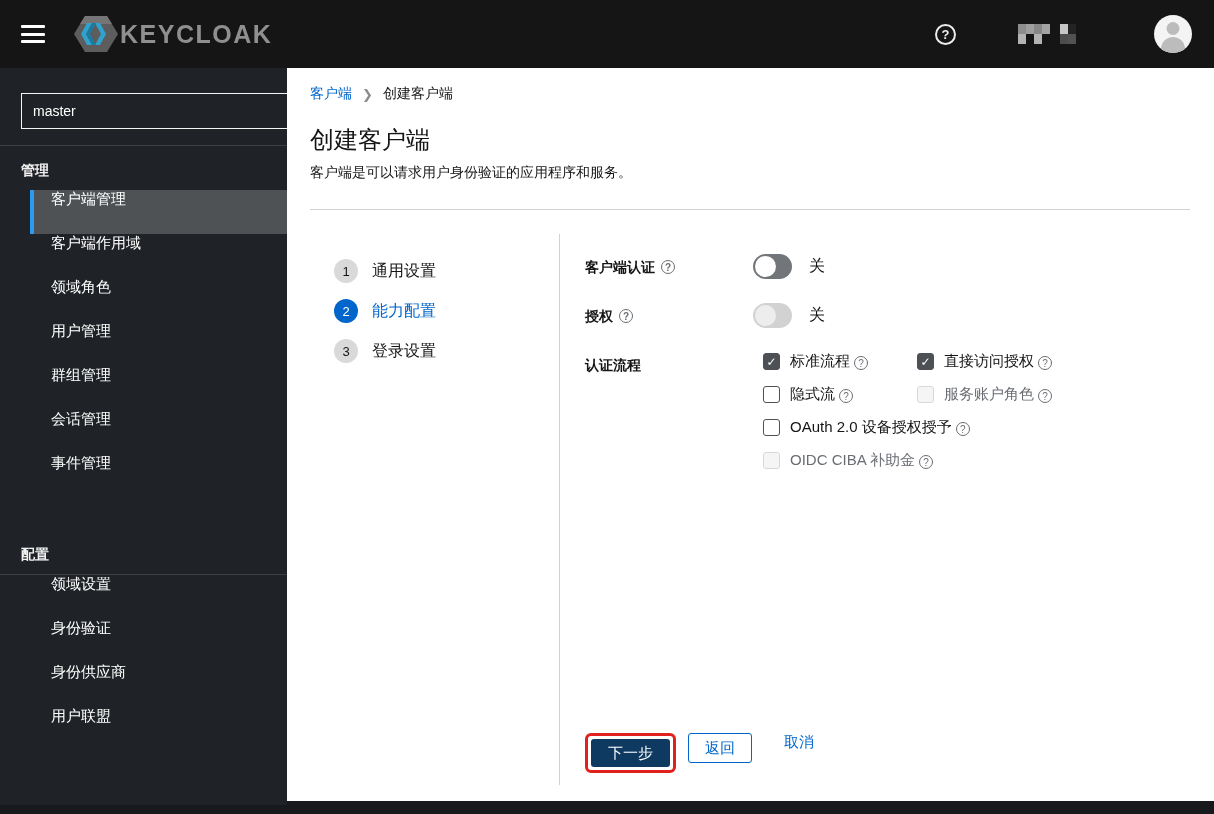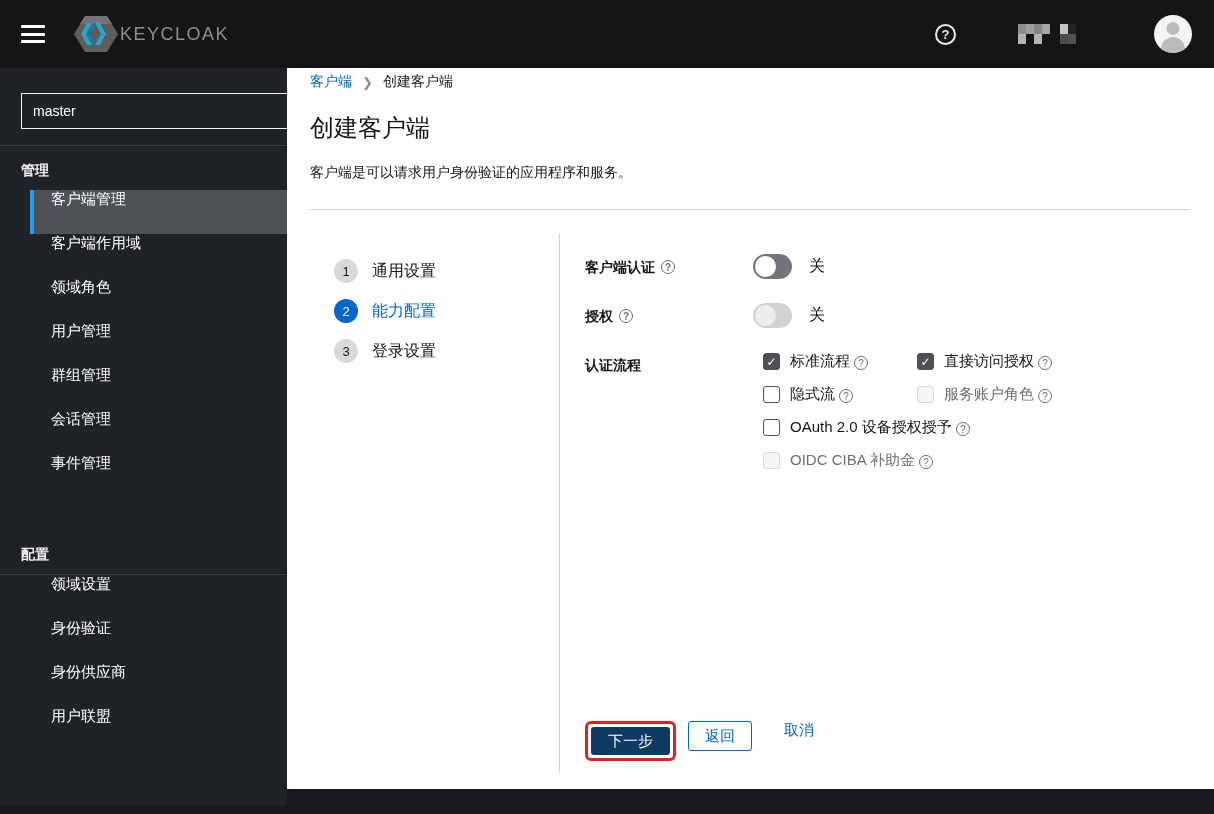--- a/index.html
+++ b/index.html
@@ -7,21 +7,21 @@
   body { font-family:"Liberation Sans","DejaVu Sans",sans-serif; background:#17191c; overflow:hidden; }
   .screen { position:relative; width:1214px; height:814px; }
 
   
   .masthead { position:absolute; left:0; top:0; width:1214px; height:68px; background:#151515;
               display:flex; align-items:center; padding:0 22px 0 21px; z-index:10; }
   .hamburger { width:24px; height:18px; display:flex; flex-direction:column; justify-content:space-between; cursor:pointer; }
   .hamburger span { display:block; width:24px; height:3px; background:#fff; border-radius:1px; }
   .logo { display:flex; align-items:center; margin-left:29px; }
   .logo svg { display:block; }
-  .logo-text { font-size:18px; font-weight:400; letter-spacing:1.5px; color:#8f8f8f; margin-left:2px; }
+  .logo-text { font-size:25px; font-weight:700; letter-spacing:1.5px; color:#8f8f8f; margin-left:2px; }
   .masthead-right { margin-left:auto; display:flex; align-items:center; }
   .help-circle { width:21px; height:21px; border:2px solid #ececec; border-radius:50%; color:#ececec;
                  font-size:13px; font-weight:700; display:flex; align-items:center; justify-content:center; cursor:pointer; }
   .redacted { display:grid; grid-template-columns:repeat(4,8px); grid-auto-rows:10px; margin-left:62px; }
   .redacted2 { display:grid; grid-template-columns:repeat(2,8px); grid-auto-rows:10px; margin-left:10px; }
   .px { width:8px; height:10px; }
   .avatar { width:38px; height:38px; border-radius:50%; background:#f4f4f4; position:relative; overflow:hidden; margin-left:78px; cursor:pointer; }
   .avatar .head { position:absolute; left:50%; top:7px; transform:translateX(-50%); width:13px; height:13px; border-radius:50%; background:#bcbcbc; }
   .avatar .body { position:absolute; left:50%; top:22px; transform:translateX(-50%); width:24px; height:16px; border-radius:12px 12px 0 0; background:#bcbcbc; }
 
@@ -32,28 +32,28 @@
                   display:flex; align-items:center; justify-content:space-between; padding:0 12px 0 11px; font-size:14px; cursor:pointer; }
   .caret { width:0; height:0; border-left:5px solid transparent; border-right:5px solid transparent; border-top:6px solid #fff; }
   .nav-section-title { font-size:14px; font-weight:600; color:#f0f0f0; padding:16px 21px 10px 21px; }
   .nav-section-title.second { margin-top:32px; }
   .nav-divider { border:0; border-top:1px solid #3c3f42; height:0; }
   .nav-item { height:44px; display:flex; align-items:flex-start; padding-left:21px; font-size:15px; color:#fff; cursor:pointer; position:relative;margin-left:30px; }
   .nav-item.active { background:#4f5255; }
   .nav-item.active::before { content:""; position:absolute; left:0; top:0; bottom:0; width:4px; background:#2b9af3; }
 
   
-  .content { position:absolute; left:287px; top:52px; width:927px; height:737px; background:#fff; display:flex; flex-direction:column; }
+  .content { position:absolute; left:287px; top:64px; width:927px; height:737px; background:#fff; display:flex; flex-direction:column; }
   .page-header { padding:21px 24px 0 23px; }
   .breadcrumb { display:flex; align-items:center; font-size:14px; }
   .crumb-link { color:#0066cc; text-decoration:none; cursor:pointer; }
   .crumb-sep { color:#8a8d90; margin:0 10px; font-size:13px; }
   .crumb-current { color:#151515; }
   .page-title { font-size:24px; font-weight:500; color:#151515; margin-top:22px; line-height:30px; }
-  .page-subtitle { font-size:14px; color:#151515; margin-top:19px; line-height:20px; }
+  .page-subtitle { font-size:14px; color:#151515; margin-top:7px; line-height:20px; }
   .header-divider { border:0; border-top:1px solid #d2d2d2; margin-top:27px; }
 
   
   .wizard { flex:1; display:flex; min-height:0; }
   .steps-col { width:272px; padding:41px 0 0 23px; flex-shrink:0; }
   .step { height:40px; display:flex; align-items:center; cursor:pointer; }
   .step-circle { width:24px; height:24px; border-radius:50%; background:#d9d9d9; color:#151515; font-size:13px;
                  display:flex; align-items:center; justify-content:center; margin-left:24px; flex-shrink:0; }
   .step.current .step-circle { background:#0066cc; color:#fff; }
   .step-label { font-size:16px; color:#151515; margin-left:14px; }

